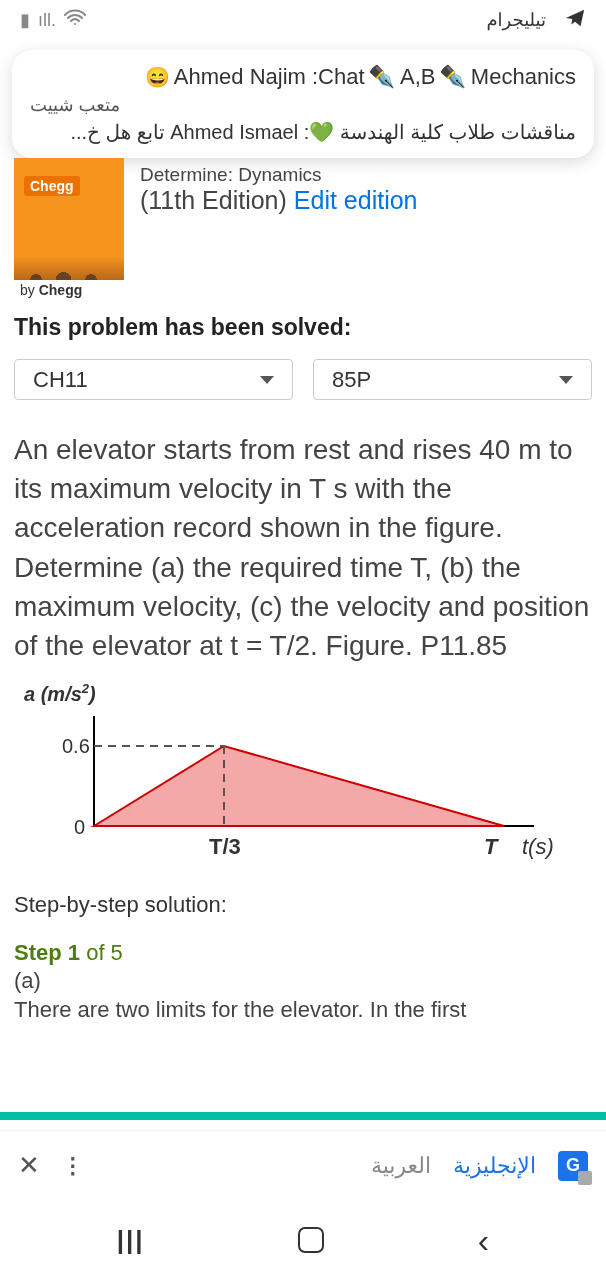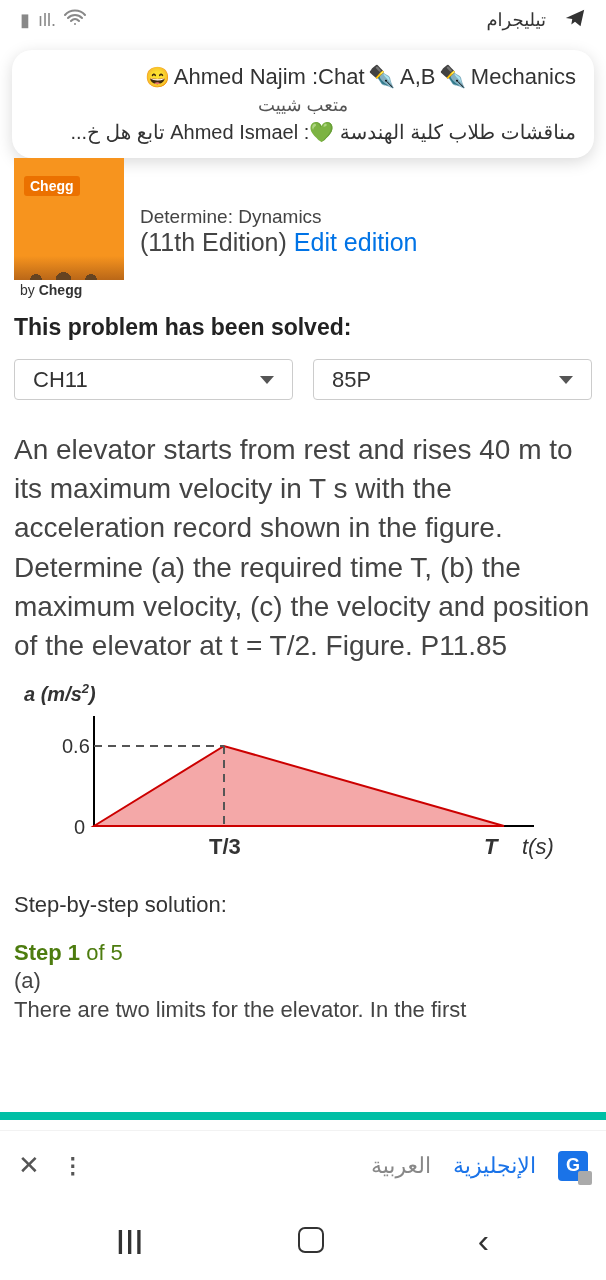--- a/index.html
+++ b/index.html
@@ -36,42 +36,42 @@
     direction: ltr;
     display: flex;
     align-items: center;
     justify-content: flex-end;
     gap: 4px;
     font-size: 22px;
     color: #333;
   }
   .notif-line1 .emoji { font-size: 20px; }
   .notif-line2 {
-    text-align: center;
+    text-align: left;
     font-size: 18px;
     color: #555;
     margin-top: 4px;
   }
   .notif-line3 {
     direction: rtl;
     text-align: right;
     font-size: 20px;
     color: #333;
     margin-top: 4px;
     white-space: nowrap;
     overflow: hidden;
   }
   .notif-line3 .heart { color: #00c853; }
 
   .content-area { padding: 0 14px; }
 
   .book-row {
     display: flex;
     gap: 16px;
-    align-items: center;
+    align-items: flex-start;
     margin-top: -10px;
   }
   .book-cover {
     width: 110px;
     height: 140px;
     background: linear-gradient(to bottom, #f7941e 0%, #f7941e 70%, #8b4513 100%);
     position: relative;
     flex-shrink: 0;
   }
   .book-cover .chegg-badge {

